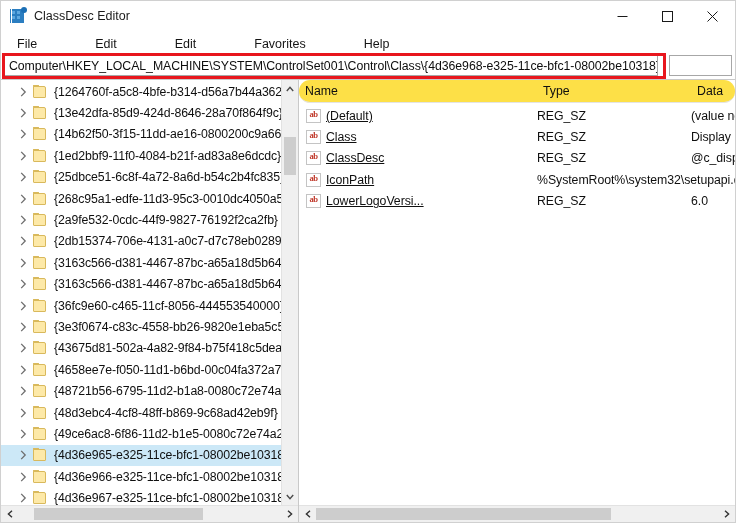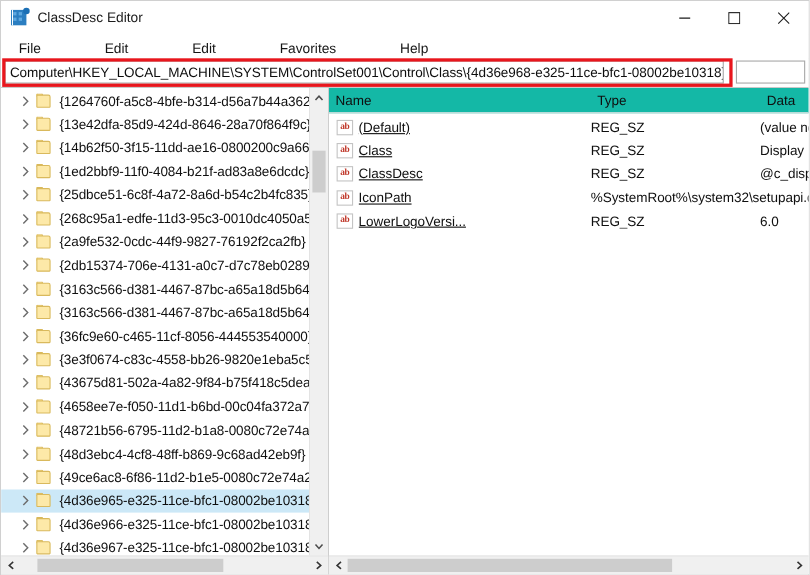--- a/index.html
+++ b/index.html
@@ -327,23 +327,24 @@
     min-width: 0;
     background: #ffffff;
     border-top: 1px solid #c9c9c9;
     box-sizing: border-box;
   }
   .val-header {
     height: 22px;
     min-height: 22px;
     display: flex;
     align-items: center;
-    background: #14b8a6;
+    background: #fde047;
     border-bottom: 1px solid #e4e4e4;
     overflow: hidden;
+    border-radius: 11px;
   }
   .val-header .hcell {
     font-size: 12.3px;
     color: #0f0f0f;
     padding-left: 6px;
     white-space: nowrap;
     cursor: default;
   }
   .col-name  { width: 232px; min-width: 232px; }
   .col-type  { width: 148px; min-width: 148px; }

